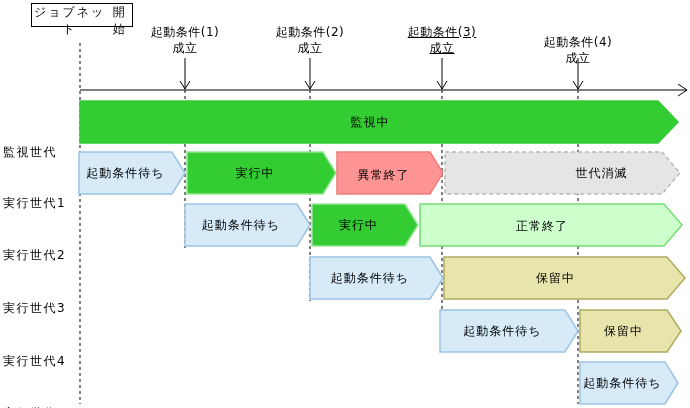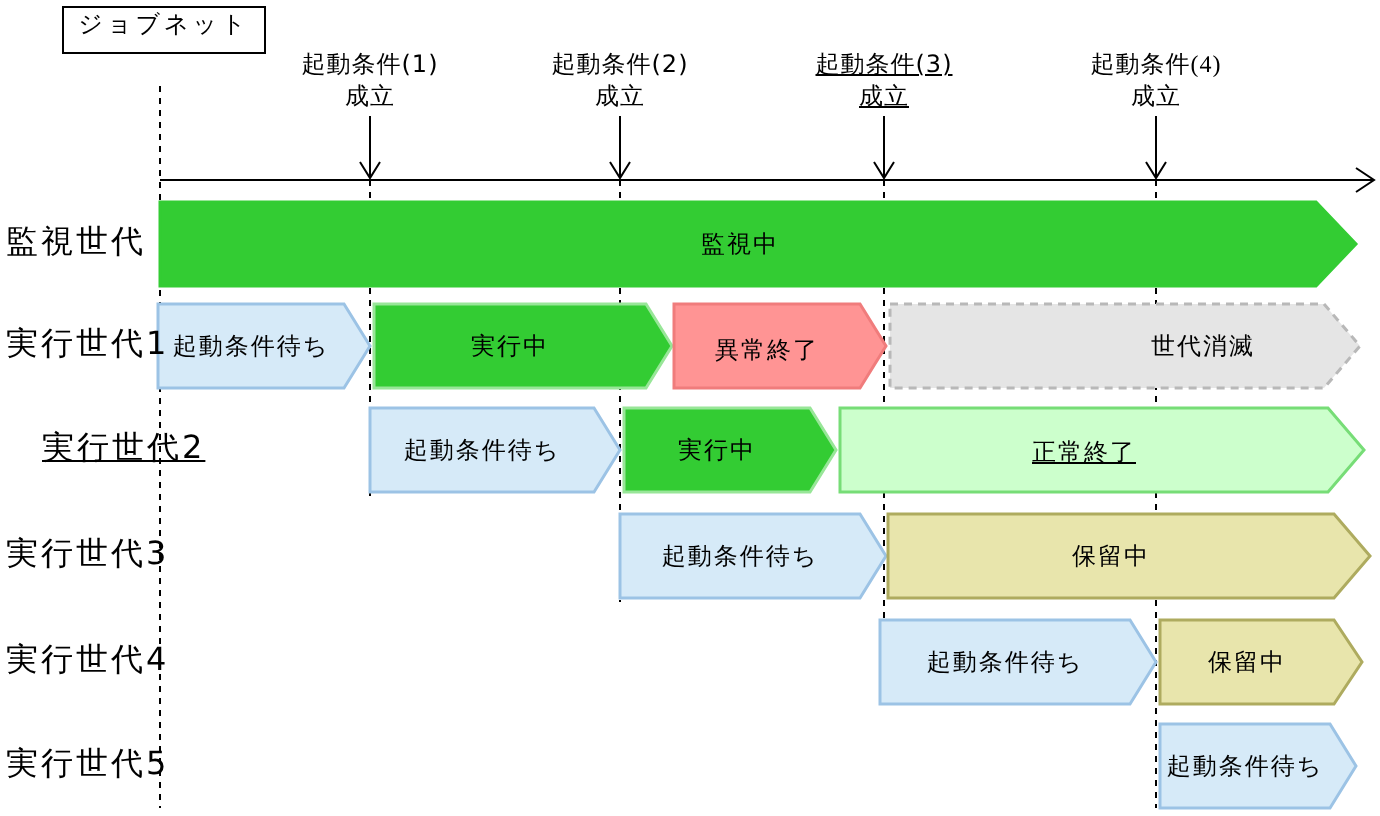--- a/index.html
+++ b/index.html
@@ -8,24 +8,25 @@
     width:690px;height:408px;
     background:#ffffff;
     font-family:"DejaVu Sans","Liberation Sans",sans-serif;
     color:#000;
     overflow:hidden;
   }
   #svg-layer{position:absolute;left:0;top:0;}
   #html-layer{position:absolute;left:0;top:0;width:690px;height:408px;z-index:2;pointer-events:none;}
   .row-label{
     position:absolute;
-    font-size:16px;
+    font-size:12px;
     letter-spacing:1.5px;
     white-space:nowrap;
     line-height:16px;
+    margin-top:31px;
   }
   .bar-label{
     position:absolute;
     display:flex;align-items:center;justify-content:center;
     font-size:12px;letter-spacing:1px;white-space:nowrap;
   }
   .event-label{
     position:absolute;
     text-align:center;
     font-size:12px;letter-spacing:0.5px;line-height:16px;
@@ -75,45 +76,46 @@
       <path d="M573,81 L578,89 L583,81" fill="none" stroke="#000000" stroke-width="1"></path>
     </svg>
   <div id="html-layer">
       <div class="row-label" style="left: 3px; top: 113px;">監視世代</div>
       <div class="bar-label" style="left: 81px; top: 101px; width: 578px; height: 42px;">監視中</div>
       <div class="row-label" style="left: 3px; top: 164px;">実行世代1</div>
       <div class="bar-label" style="left: 79px; top: 152px; width: 93px; height: 42px;">起動条件待ち</div>
       <div class="bar-label" style="left: 187px; top: 152px; width: 136px; height: 42px;">実行中</div>
       <div class="bar-label" style="left: 337px; top: 152px; width: 93px; height: 46px; text-align: right;">異常終了</div>
       <div class="bar-label" style="left: 445px; top: 152px; width: 217px; height: 42px; padding-left: 48px;">世代消滅</div>
-      <div class="row-label" style="left: 21px; top: 216px; text-decoration: underline;">実行世代2</div>
+      <div class="row-label" style="left: 3px; top: 216px;">実行世代2</div>
       <div class="bar-label" style="left: 185px; top: 204px; width: 112px; height: 42px;">起動条件待ち</div>
       <div class="bar-label" style="left: 312px; top: 204px; width: 93px; height: 42px;">実行中</div>
-      <div class="bar-label" style="left: 420px; top: 204px; width: 244px; height: 44px; text-decoration: underline;">正常終了</div>
+      <div class="bar-label" style="left: 420px; top: 204px; width: 244px; height: 44px;">正常終了</div>
       <div class="row-label" style="left: 3px; top: 269px;">実行世代3</div>
       <div class="bar-label" style="left: 310px; top: 257px; width: 120px; height: 42px;">起動条件待ち</div>
       <div class="bar-label" style="left: 444px; top: 257px; width: 223px; height: 42px;">保留中</div>
       <div class="row-label" style="left: 3px; top: 322px;">実行世代4</div>
       <div class="bar-label" style="left: 440px; top: 310px; width: 125px; height: 42px;">起動条件待ち</div>
       <div class="bar-label" style="left: 580px; top: 310px; width: 87px; height: 42px;">保留中</div>
       <div class="row-label" style="left: 3px; top: 374px;">実行世代5</div>
       <div class="bar-label" style="left: 580px; top: 362px; width: 85px; height: 42px;">起動条件待ち</div>
       <div class="event-label" style="left: 120px; top: 24px; width: 130px;">
         <div>起動条件(1)</div>
         <div>成立</div>
       </div>
       <div class="event-label" style="left: 245px; top: 24px; width: 130px;">
         <div>起動条件(2)</div>
         <div>成立</div>
       </div>
       <div class="event-label" style="left: 377px; top: 24px; width: 130px; text-decoration: underline;">
         <div>起動条件(3)</div>
         <div>成立</div>
       </div>
-      <div class="event-label" style="left: 513px; top: 24px; width: 130px; font-family: Liberation Serif, serif;">
+      <div class="event-label" style="left: 513px; top: 34px; width: 130px;">
         <div>起動条件(4)</div>
         <div>成立</div>
       </div>
     </div>
   <div class="start-box">
     <div>ジョブネット</div>
+    <div>開始</div>
   </div>
 </div>
 
 </body></html>

